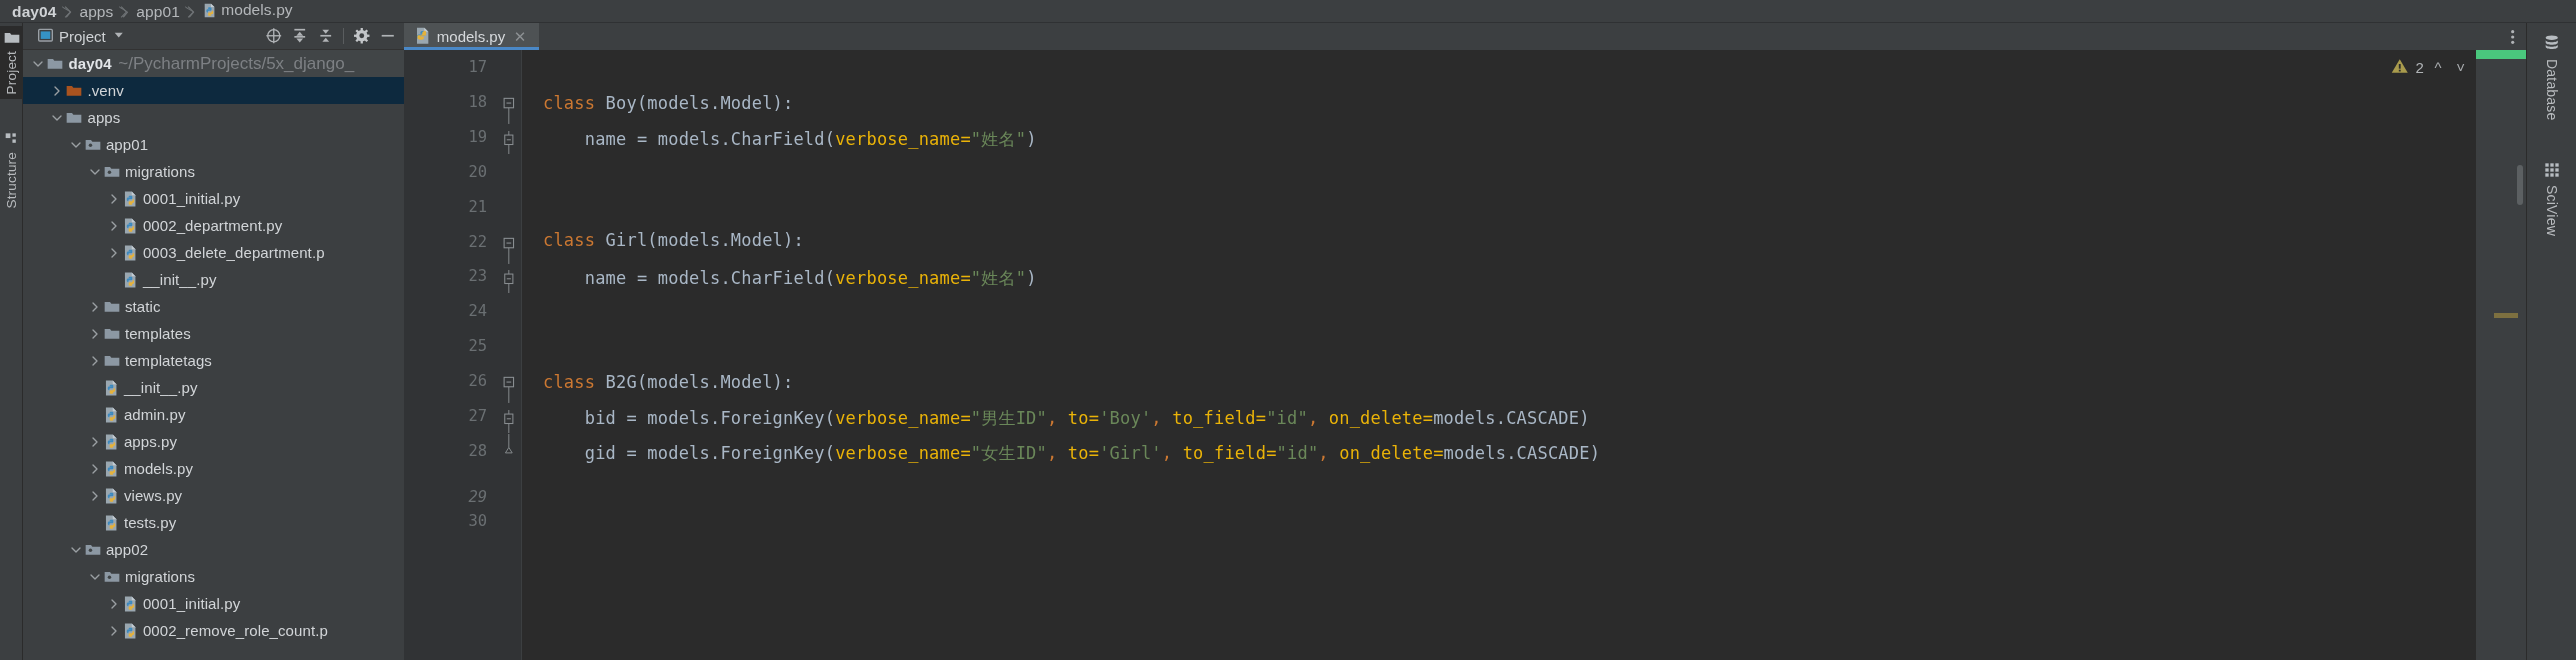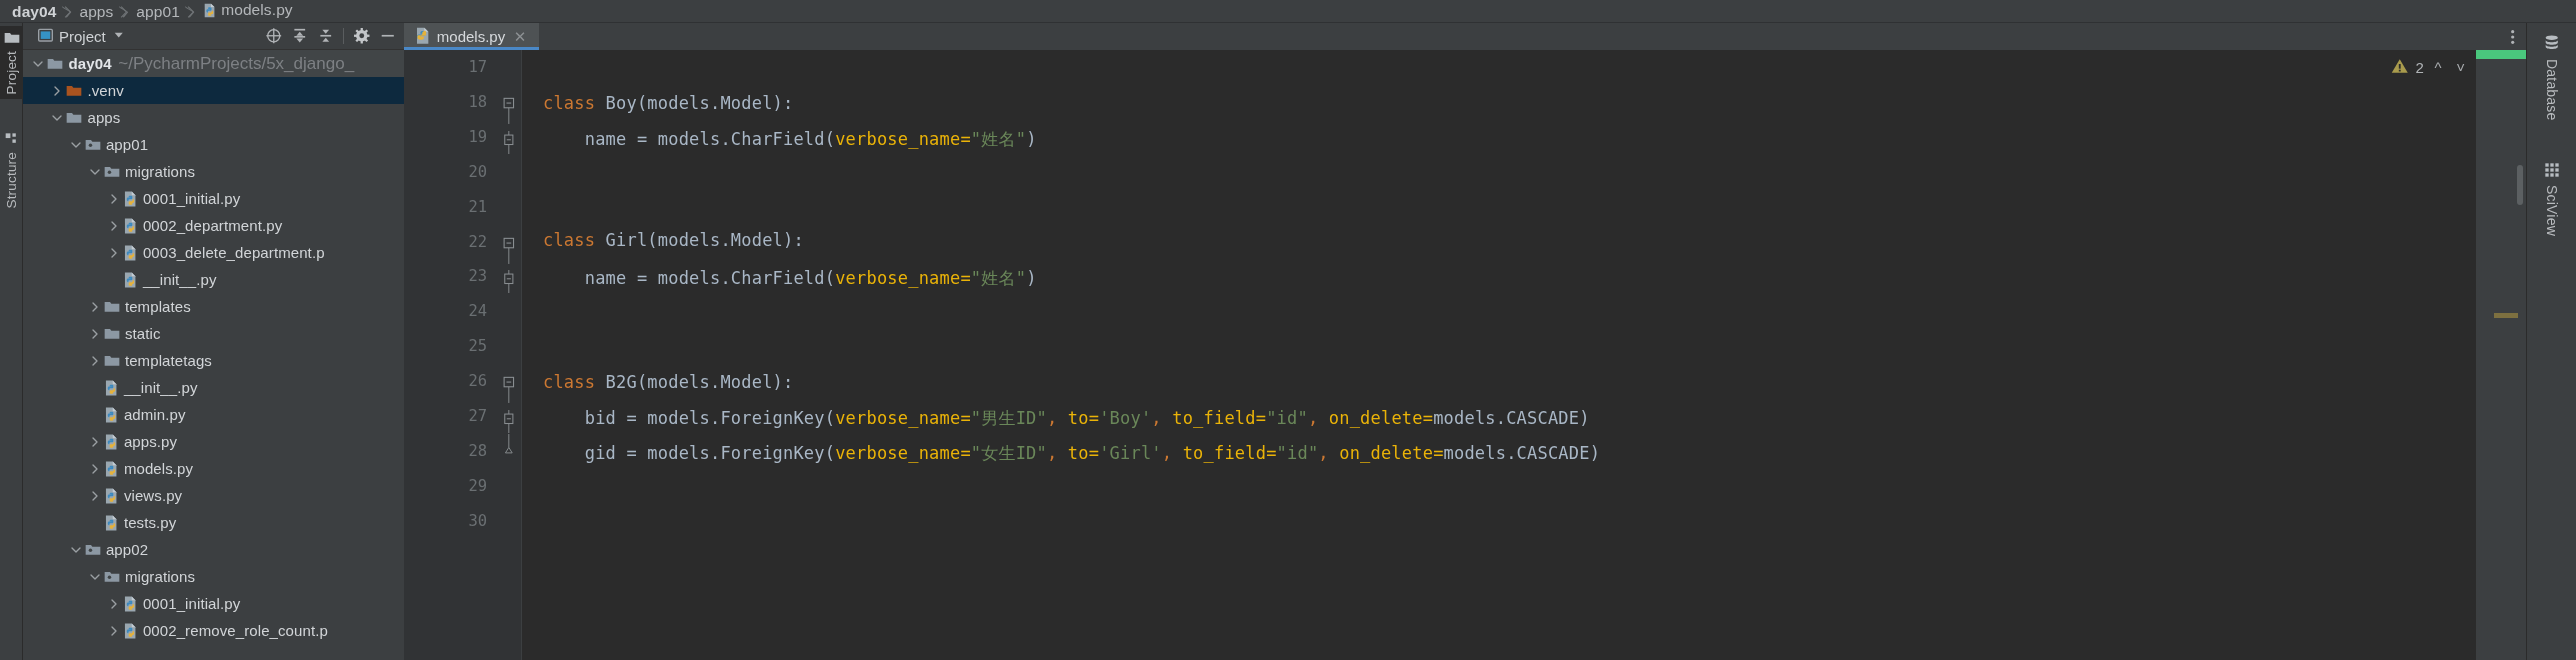--- a/index.html
+++ b/index.html
@@ -462,35 +462,35 @@
         <span class="tw">
           <svg width="12" height="12" viewBox="0 0 18 18">
             <path d="M6 3 L12 9 L6 15" fill="none" stroke="#9ba0a3" stroke-width="2" stroke-linecap="round" stroke-linejoin="round"></path>
           </svg>
         </span>
         <span class="tree-ico">
           <svg width="16" height="13.5" viewBox="0 0 24 20">
     <path d="M1 3 h8 l2 2.5 h12 v12 H1 Z" fill="#8c98a3"></path>
   </svg>
         </span>
+        <span class="tree-name">static</span>
+      </div>
+      <div class="tree-row">
+        <span style="display:inline-block;width:63px;flex:0 0 63px;"></span>
+        <span class="tw">
+          <svg width="12" height="12" viewBox="0 0 18 18">
+            <path d="M6 3 L12 9 L6 15" fill="none" stroke="#9ba0a3" stroke-width="2" stroke-linecap="round" stroke-linejoin="round"></path>
+          </svg>
+        </span>
+        <span class="tree-ico">
+          <svg width="16" height="13.5" viewBox="0 0 24 20">
+    <path d="M1 3 h8 l2 2.5 h12 v12 H1 Z" fill="#8c98a3"></path>
+  </svg>
+        </span>
         <span class="tree-name">templates</span>
-      </div>
-      <div class="tree-row">
-        <span style="display:inline-block;width:63px;flex:0 0 63px;"></span>
-        <span class="tw">
-          <svg width="12" height="12" viewBox="0 0 18 18">
-            <path d="M6 3 L12 9 L6 15" fill="none" stroke="#9ba0a3" stroke-width="2" stroke-linecap="round" stroke-linejoin="round"></path>
-          </svg>
-        </span>
-        <span class="tree-ico">
-          <svg width="16" height="13.5" viewBox="0 0 24 20">
-    <path d="M1 3 h8 l2 2.5 h12 v12 H1 Z" fill="#8c98a3"></path>
-  </svg>
-        </span>
-        <span class="tree-name">static</span>
       </div>
       <div class="tree-row">
         <span style="display:inline-block;width:63px;flex:0 0 63px;"></span>
         <span class="tw">
           <svg width="12" height="12" viewBox="0 0 18 18">
             <path d="M6 3 L12 9 L6 15" fill="none" stroke="#9ba0a3" stroke-width="2" stroke-linecap="round" stroke-linejoin="round"></path>
           </svg>
         </span>
         <span class="tree-ico">
           <svg width="16" height="13.5" viewBox="0 0 24 20">
@@ -670,21 +670,21 @@
         <div class="ln" style="top: 78px;">19</div>
         <div class="ln" style="top: 113px;">20</div>
         <div class="ln" style="top: 148px;">21</div>
         <div class="ln" style="top: 183px;">22</div>
         <div class="ln" style="top: 217px;">23</div>
         <div class="ln" style="top: 252px;">24</div>
         <div class="ln" style="top: 287px;">25</div>
         <div class="ln" style="top: 322px;">26</div>
         <div class="ln" style="top: 357px;">27</div>
         <div class="ln" style="top: 392px;">28</div>
-        <div class="ln" style="top: 427px;">29</div>
+        <div class="ln" style="top: 438px; font-style: italic;">29</div>
         <div class="ln" style="top: 462px;">30</div>
       </div>
     <div class="fold-strip" id="fold-strip">
         <div style="position: absolute; left: 4px; top: 47px;"><svg width="15" height="31" viewBox="0 0 22 46">
         <rect x="3" y="2" width="14" height="14" fill="none" stroke="#8a8f92" stroke-width="1.6"></rect>
         <line x1="6.5" y1="9" x2="13.5" y2="9" stroke="#8a8f92" stroke-width="1.6"></line>
         <line x1="10" y1="16" x2="10" y2="40" stroke="#8a8f92" stroke-width="1.4"></line>
       </svg></div>
         <div style="position: absolute; left: 4px; top: 81px;"><svg width="15" height="23" viewBox="0 0 22 34">
         <line x1="10" y1="0" x2="10" y2="6" stroke="#8a8f92" stroke-width="1.4"></line>

